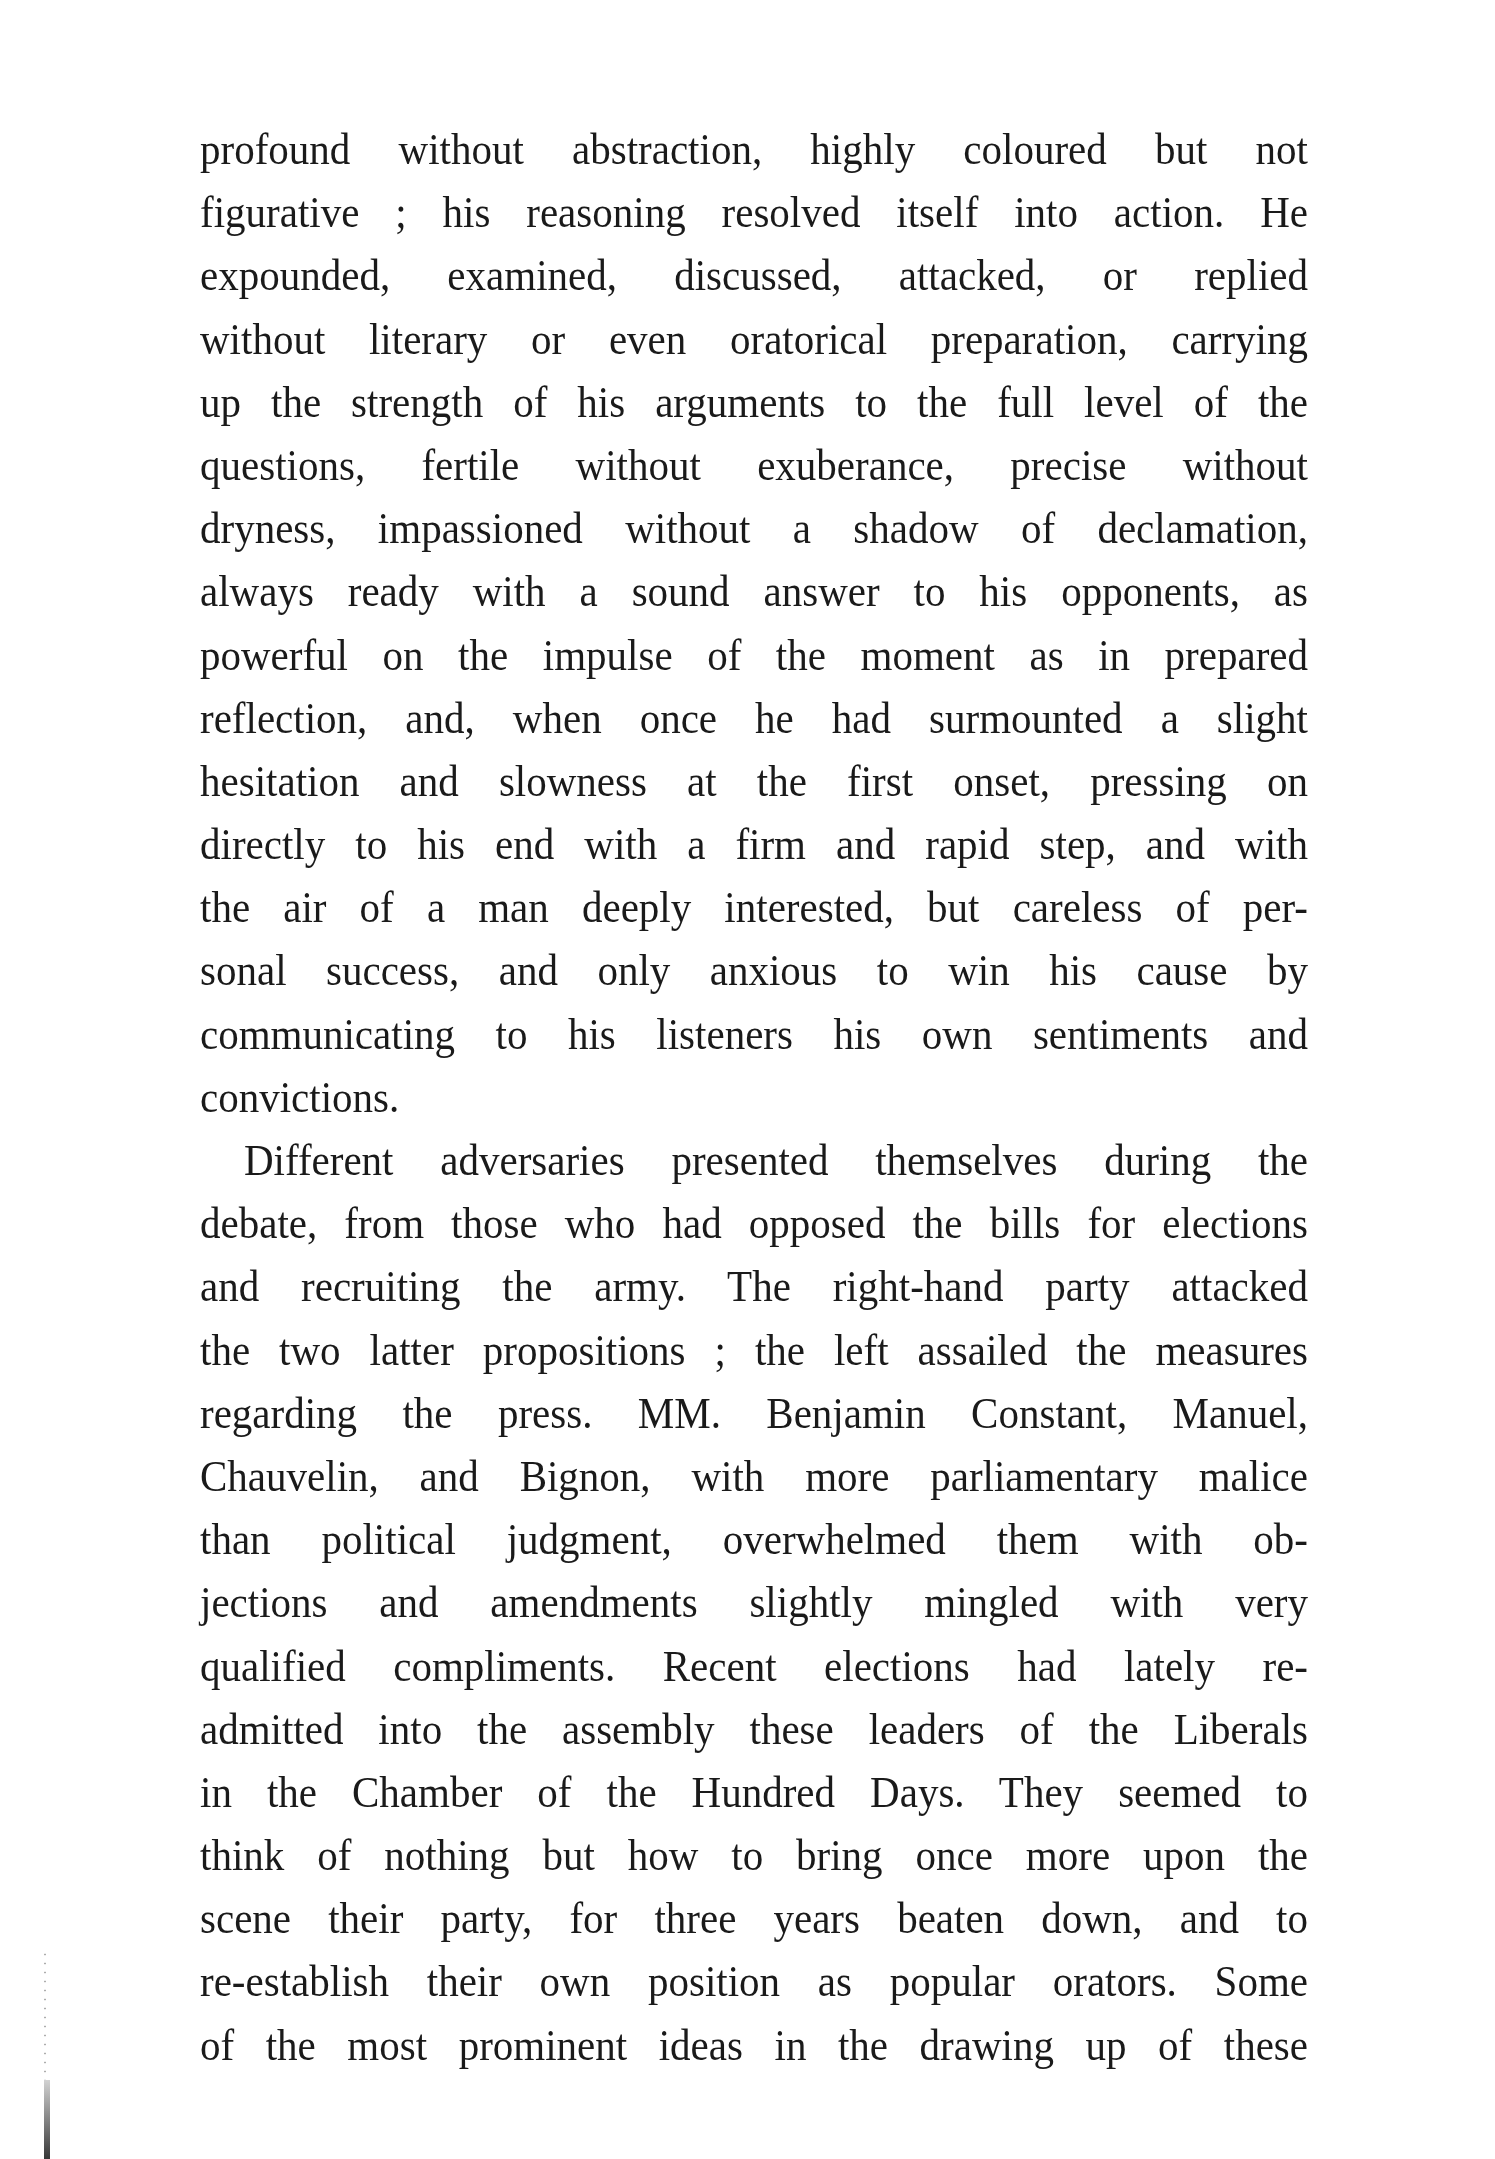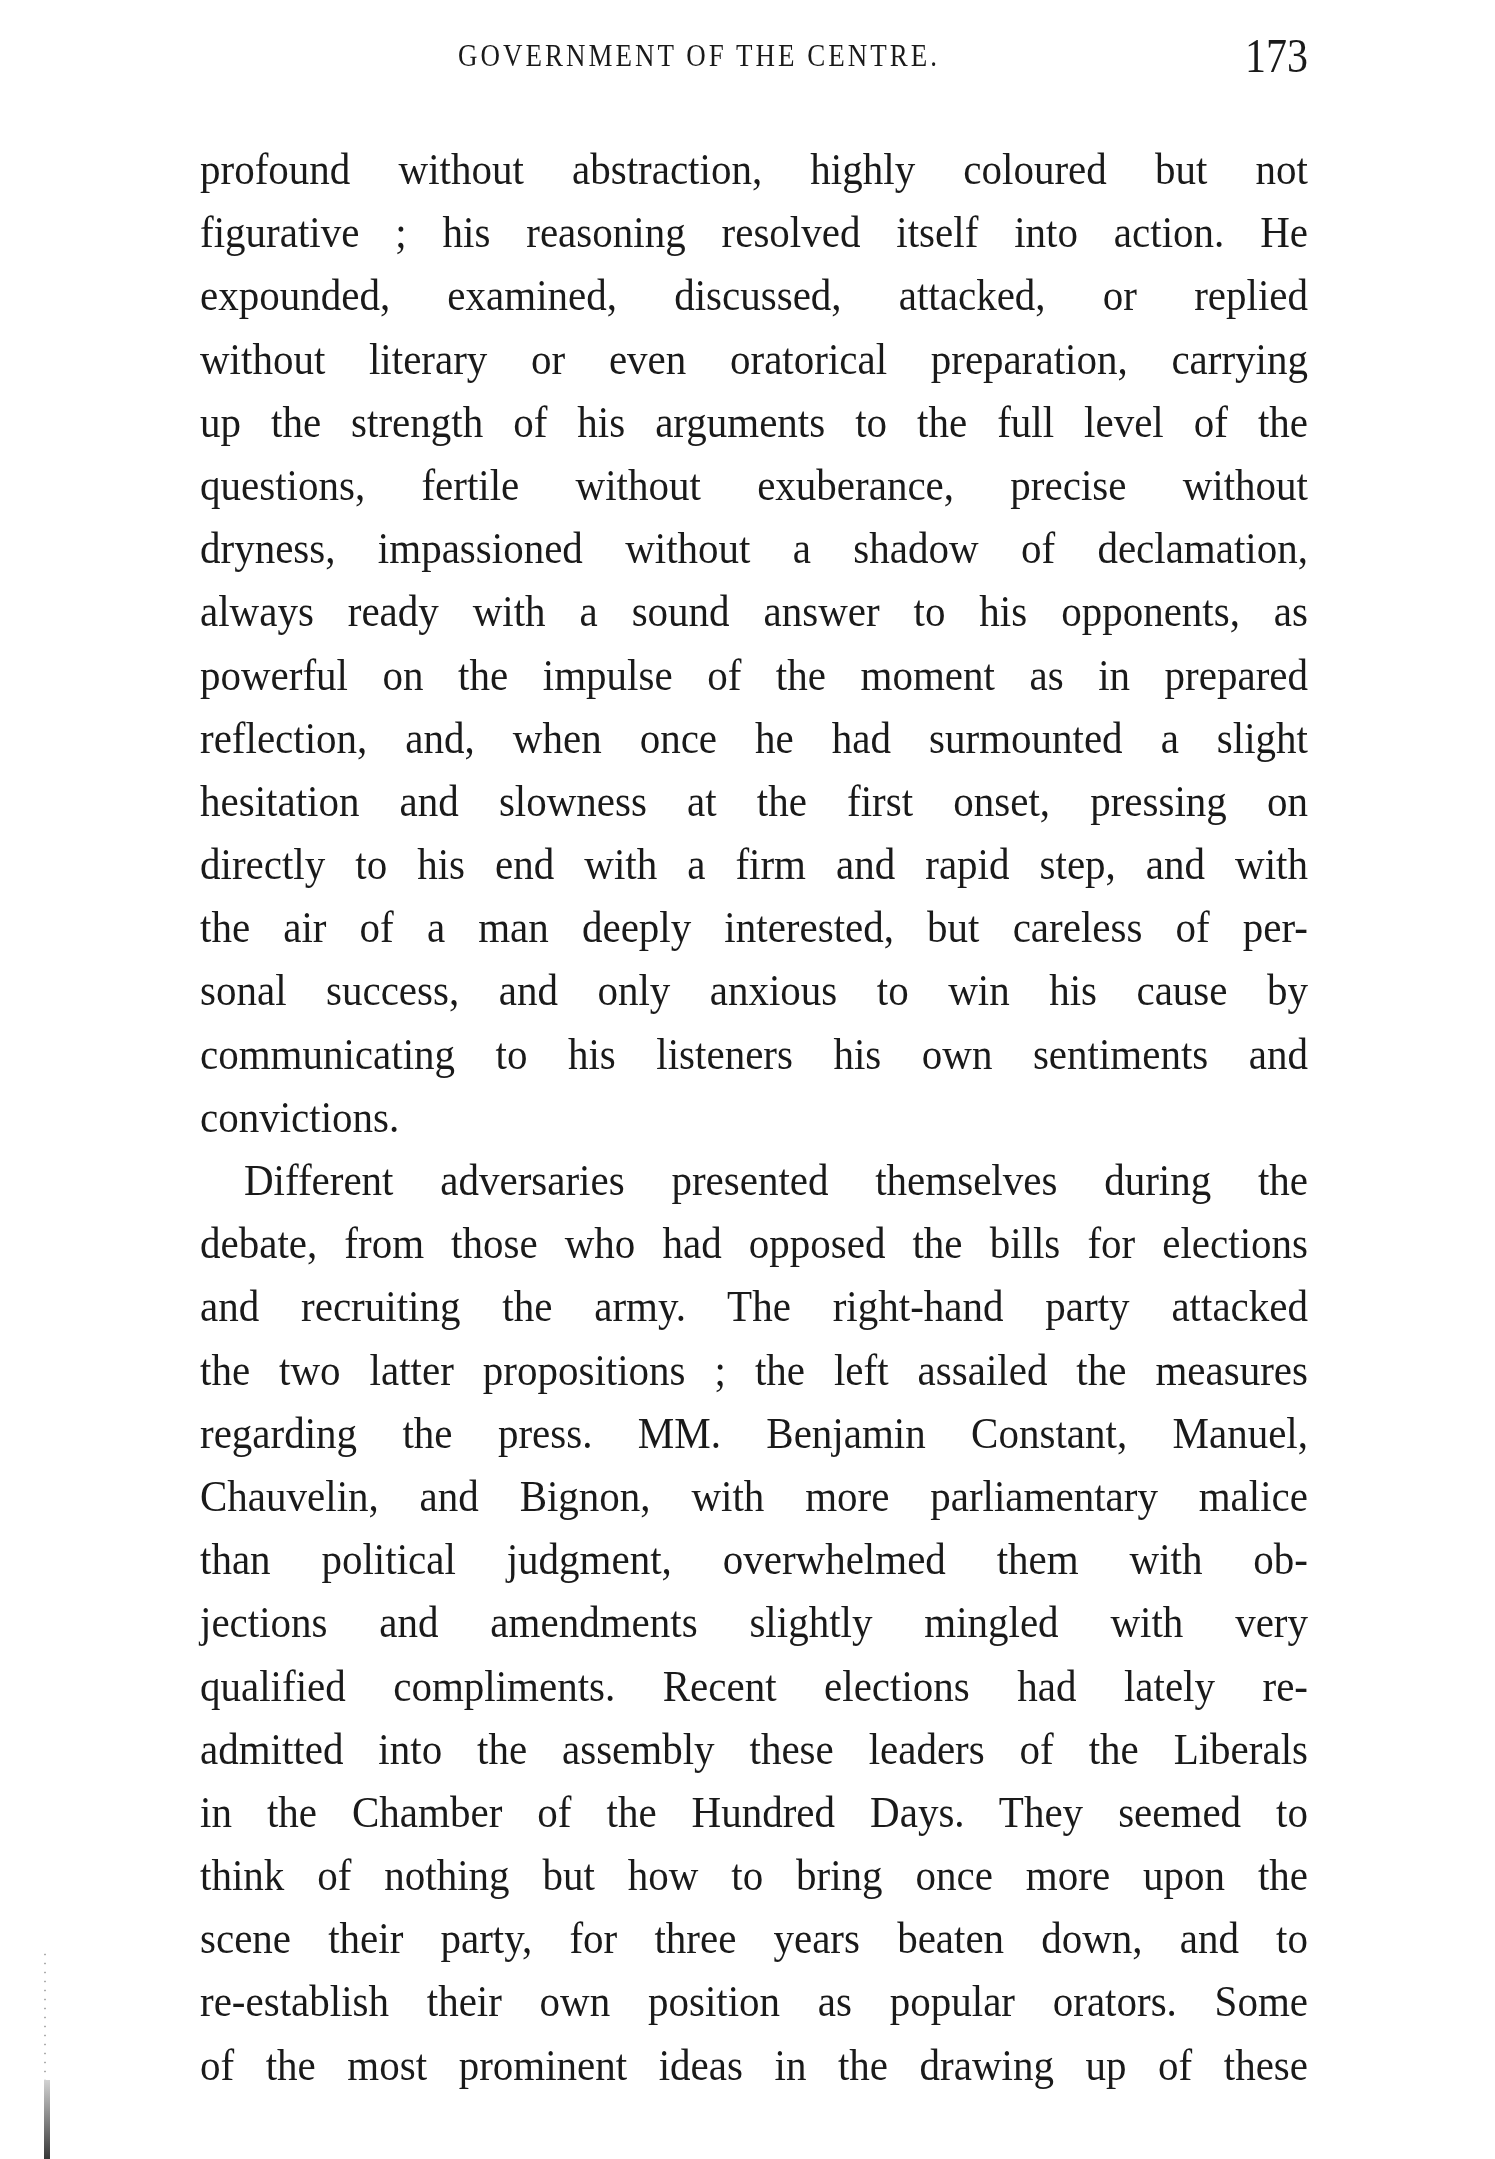--- a/index.html
+++ b/index.html
@@ -44,21 +44,20 @@
       top: 0;
       font-size: 42px;
       transform: scaleY(1.15);
       transform-origin: right top;
     }
     .body-text {
       position: absolute;
       left: 200px;
       top: 118px;
       width: 1108px;
-      margin-top: 20px;
     }
     .line {
       display: block;
       height: 63.2px;
       line-height: 63.2px;
       font-size: 41px;
       text-align: justify;
       text-align-last: justify;
       white-space: nowrap;
       overflow: visible;
@@ -94,24 +93,20 @@
       height: 130px;
       background-image: radial-gradient(circle, #777 0.8px, transparent 1.2px);
       background-size: 4px 9px;
       opacity: 0.6;
     }
   </style>
 </head>
 <body>
 
 <div class="page">
-  <div class="running-head">
-    <span class="running-title">GOVERNMENT OF THE CENTRE.</span>
-    <span class="page-number">173</span>
-  </div>
 
   <div class="body-text" id="body-text">
       <div>
         <div class="line">
           <span class="line-inner">profound without abstraction, highly coloured but not</span>
         </div>
         <div class="line">
           <span class="line-inner">figurative ; his reasoning resolved itself into action. He</span>
         </div>
         <div class="line">

